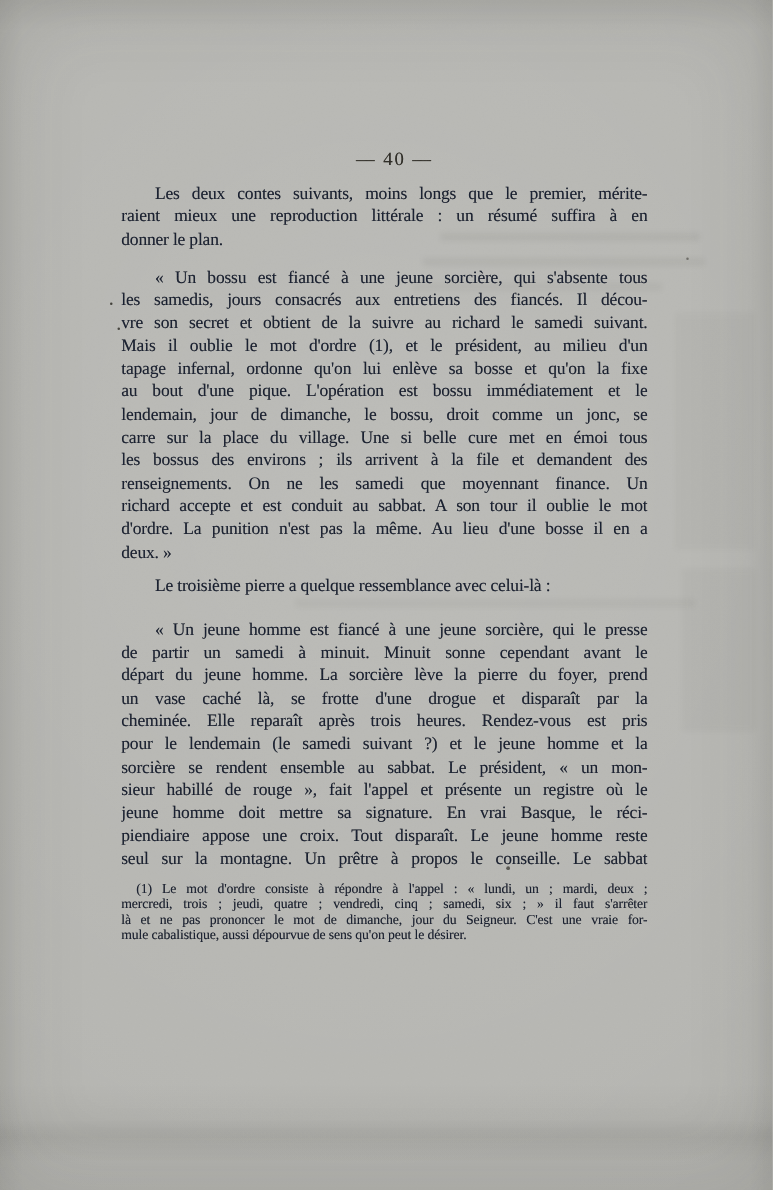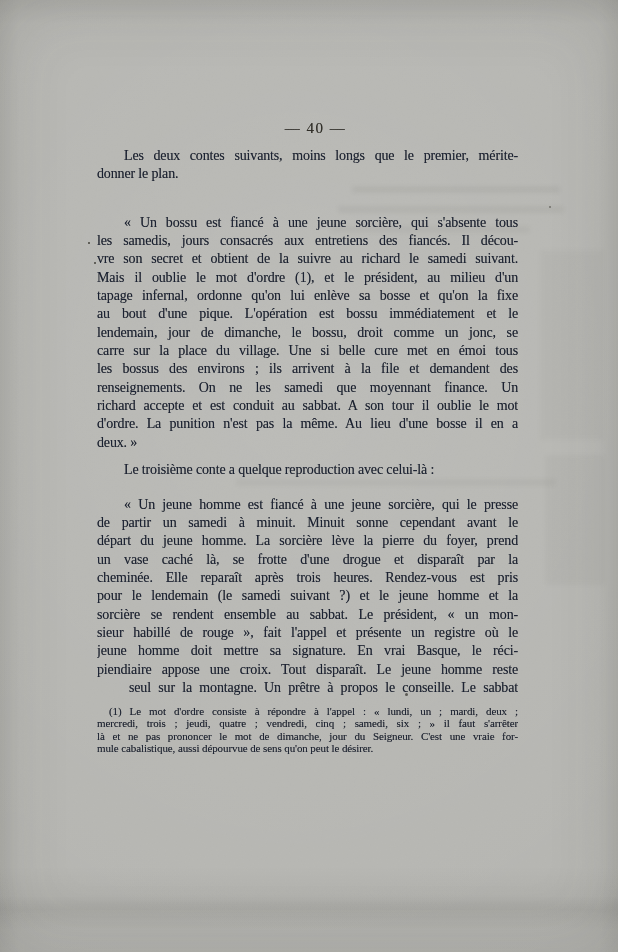--- a/index.html
+++ b/index.html
@@ -30,21 +30,21 @@
     position:absolute;left:97px;width:421px;
     color:#0f172a;font-size:14px;line-height:18.35px;letter-spacing:-0.15px;
     text-shadow:0 0 0.5px rgba(41,39,31,0.55);
   }
   .line{
     text-align:justify;text-align-last:justify;
     height:18.35px;overflow:hidden;
   }
   .line.indent{padding-left:27px;box-sizing:border-box;}
   .line.lastline{text-align-last:left;}
-  [data-justify-last="true"] .line.lastline{text-align-last:justify;margin-left:32px;}
+  [data-justify-last="true"] .line.lastline{text-align-last:justify;}
   #p1{top:147px;} #p2{top:213.5px;} #p3{top:460.5px;} #p4{top:495.5px;}
   #fn{top:705px;font-size:11px;line-height:12.4px;letter-spacing:-0.1px;}
   #fn .line{height:12.4px;}
   #fn .line.indent{padding-left:12px;}
   .ghost{position:absolute;background:#4a4a44;filter:blur(2.2px);border-radius:2px;pointer-events:none;}
   .speck{position:absolute;background:#3a3832;border-radius:50%;pointer-events:none;}
 </style>
 </head>
 <body>
 
@@ -60,41 +60,42 @@
 
 <div class="speck" style="left:88px;top:242px;width:2px;height:2px;"></div>
 <div class="speck" style="left:94px;top:262px;width:2px;height:2px;"></div>
 <div class="speck" style="left:405px;top:693px;width:3px;height:3px;opacity:0.8;"></div>
 <div class="speck" style="left:549px;top:206px;width:2px;height:2px;opacity:0.6;"></div>
 
 <div class="pageno">— 40 —</div>
 
 <div id="p1" class="text-col">
     <div class="line indent">Les deux contes suivants, moins longs que le premier, mérite-</div>
+    <div class="line">raient mieux une reproduction littérale : un résumé suffira à en</div>
     <div class="line lastline">donner le plan.</div>
   </div>
 
 <div id="p2" class="text-col">
     <div class="line indent">« Un bossu est fiancé à une jeune sorcière, qui s'absente tous</div>
     <div class="line">les samedis, jours consacrés aux entretiens des fiancés. Il décou-</div>
     <div class="line">vre son secret et obtient de la suivre au richard le samedi suivant.</div>
     <div class="line">Mais il oublie le mot d'ordre (1), et le président, au milieu d'un</div>
     <div class="line">tapage infernal, ordonne qu'on lui enlève sa bosse et qu'on la fixe</div>
     <div class="line">au bout d'une pique. L'opération est bossu immédiatement et le</div>
     <div class="line">lendemain, jour de dimanche, le bossu, droit comme un jonc, se</div>
     <div class="line">carre sur la place du village. Une si belle cure met en émoi tous</div>
     <div class="line">les bossus des environs ; ils arrivent à la file et demandent des</div>
     <div class="line">renseignements. On ne les samedi que moyennant finance. Un</div>
     <div class="line">richard accepte et est conduit au sabbat. A son tour il oublie le mot</div>
     <div class="line">d'ordre. La punition n'est pas la même. Au lieu d'une bosse il en a</div>
     <div class="line lastline">deux. »</div>
   </div>
 
 <div id="p3" class="text-col">
-    <div class="line indent lastline">Le troisième conte a quelque reproduction avec celui-là :</div>
+    <div class="line indent lastline">Le troisième pierre a quelque ressemblance avec celui-là :</div>
   </div>
 
 <div id="p4" class="text-col" data-justify-last="true">
     <div class="line indent">« Un jeune homme est fiancé à une jeune sorcière, qui le presse</div>
     <div class="line">de partir un samedi à minuit. Minuit sonne cependant avant le</div>
     <div class="line">départ du jeune homme. La sorcière lève la pierre du foyer, prend</div>
     <div class="line">un vase caché là, se frotte d'une drogue et disparaît par la</div>
     <div class="line">cheminée. Elle reparaît après trois heures. Rendez-vous est pris</div>
     <div class="line">pour le lendemain (le samedi suivant ?) et le jeune homme et la</div>
     <div class="line">sorcière se rendent ensemble au sabbat. Le président, « un mon-</div>

